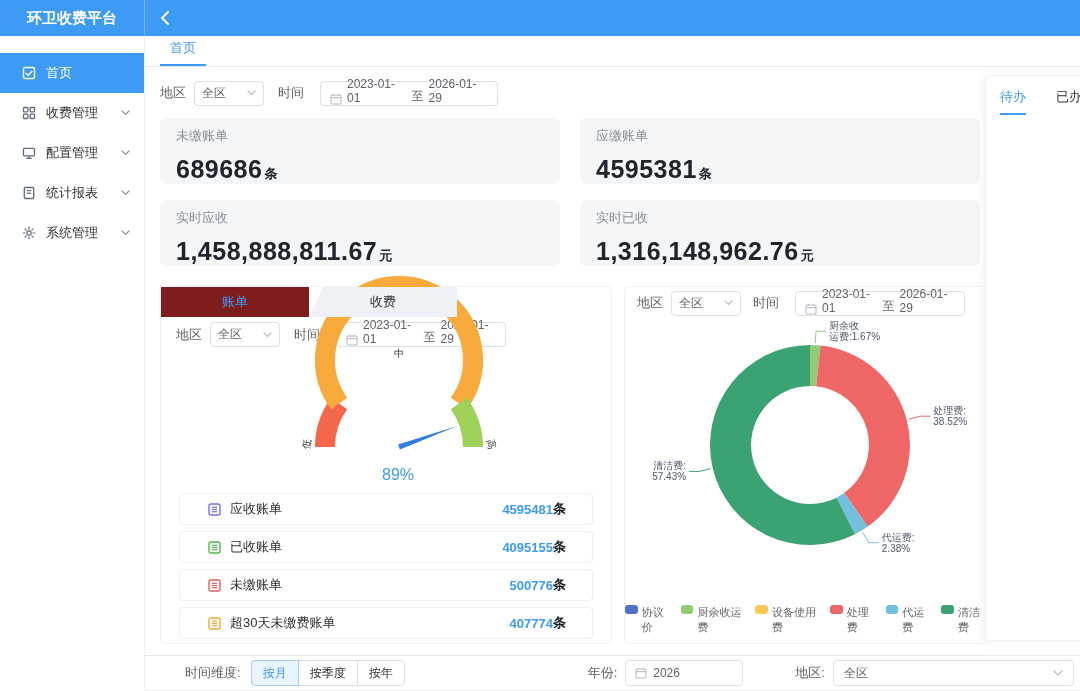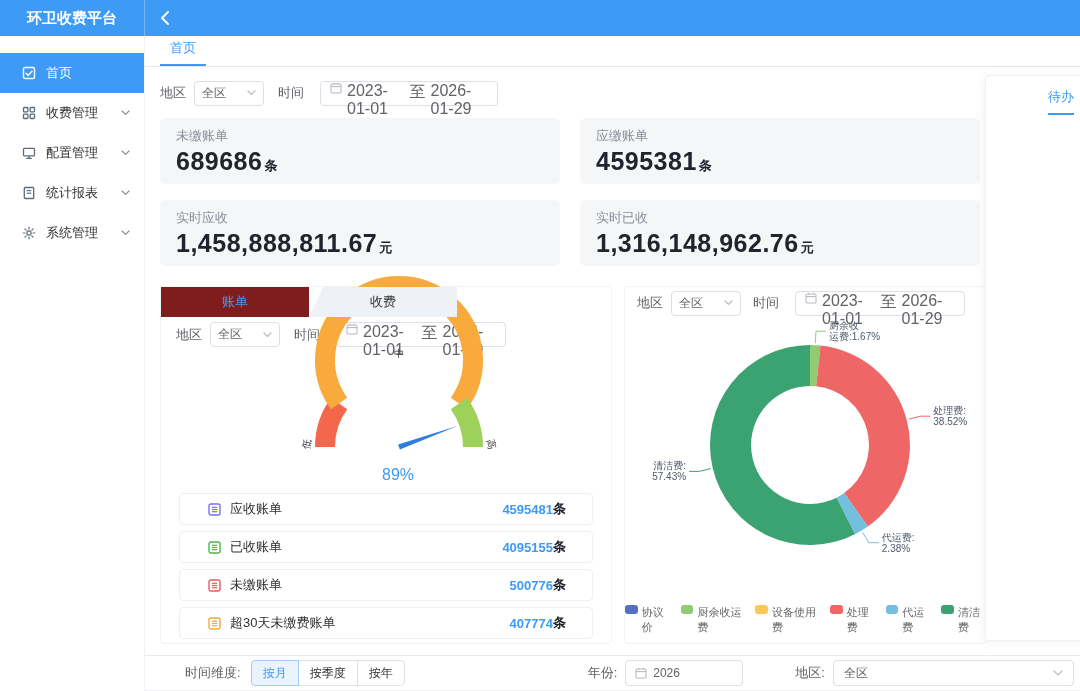--- a/index.html
+++ b/index.html
@@ -35,38 +35,38 @@
   .content { position:relative; flex:1; padding:13px 0 0 15px; }
 
   
   .frow { display:flex; align-items:center; height:26px; }
   .flbl { font-size:13px; color:#606266; margin-right:8px; }
   .sel { width:70px; height:25px; border:1px solid #dcdfe6; border-radius:4px;
     display:flex; align-items:center; padding:0 7px; font-size:12px; color:#606266;
     background:#fff; cursor:pointer; }
   .sel .sv { flex:1; }
   .dinput { height:25px; border:1px solid #dcdfe6; border-radius:4px; background:#fff;
-    display:flex; align-items:flex-start; gap:5px; padding:0 9px; font-size:16px; color:#606266;
+    display:flex; align-items:flex-end; gap:5px; padding:0 9px; font-size:12px; color:#606266;
     margin-left:8px; cursor:pointer; }
 
   
   .statgrid { width:820px; margin-top:12px; display:grid;
     grid-template-columns:1fr 1fr; gap:16px 20px; }
   .scard { height:66px; background:#f5f6f8; border-radius:6px; padding:9px 16px; }
   .slab { font-size:13px; color:#878e9a; }
-  .svalrow { margin-top:2px; display:flex; align-items:baseline; }
+  .svalrow { margin-top:10px; display:flex; align-items:baseline; }
   .sval { font-size:25px; font-weight:600; color:#20242c; letter-spacing:.5px; }
   .sunit { font-size:13px; font-weight:600; color:#20242c; margin-left:2px; }
 
   
   .todo { position:absolute; left:840px; top:8px; width:250px; height:566px; background:#fff;
     border:1px solid #f0f0f0; border-radius:4px; box-shadow:-2px 2px 10px rgba(0,0,0,.05); z-index:3; }
   .todo-tabs { display:flex; gap:30px; padding:12px 14px 0; }
   .ttab { font-size:13px; padding-bottom:7px; color:#303133; cursor:pointer; }
-  .ttab.active { color:#3d9af5; border-bottom:2px solid #3d9af5;margin-left:48px; }
+  .ttab.active { color:#3d9af5; border-bottom:2px solid #3d9af5; }
 
   
   .charts { display:flex; gap:12px; margin-top:20px; }
   .card { border:1px solid #f1f3f5; border-radius:4px; background:#fff; height:358px; }
   .lcard { width:452px; }
   .rcard { width:363px; display:flex; flex-direction:column; }
 
   .ltabs { display:flex; height:30px; }
   .ltab { width:148px; display:flex; align-items:center; justify-content:center;
     font-size:13px; cursor:pointer; }

